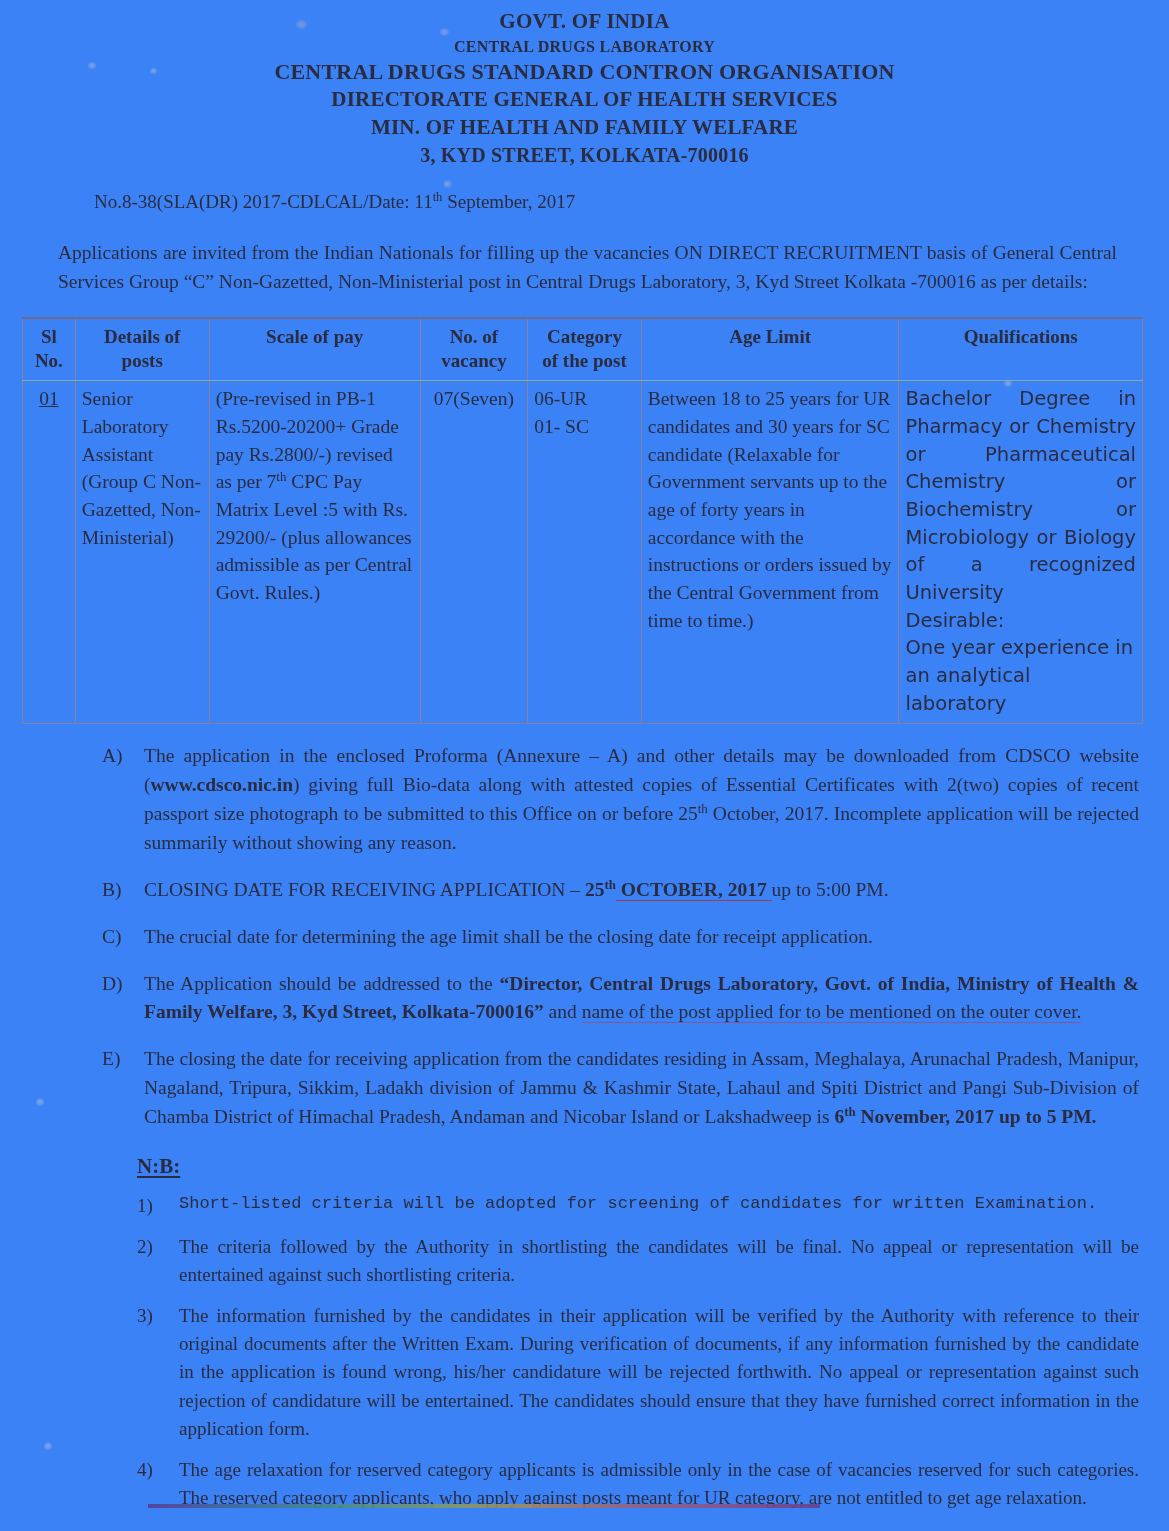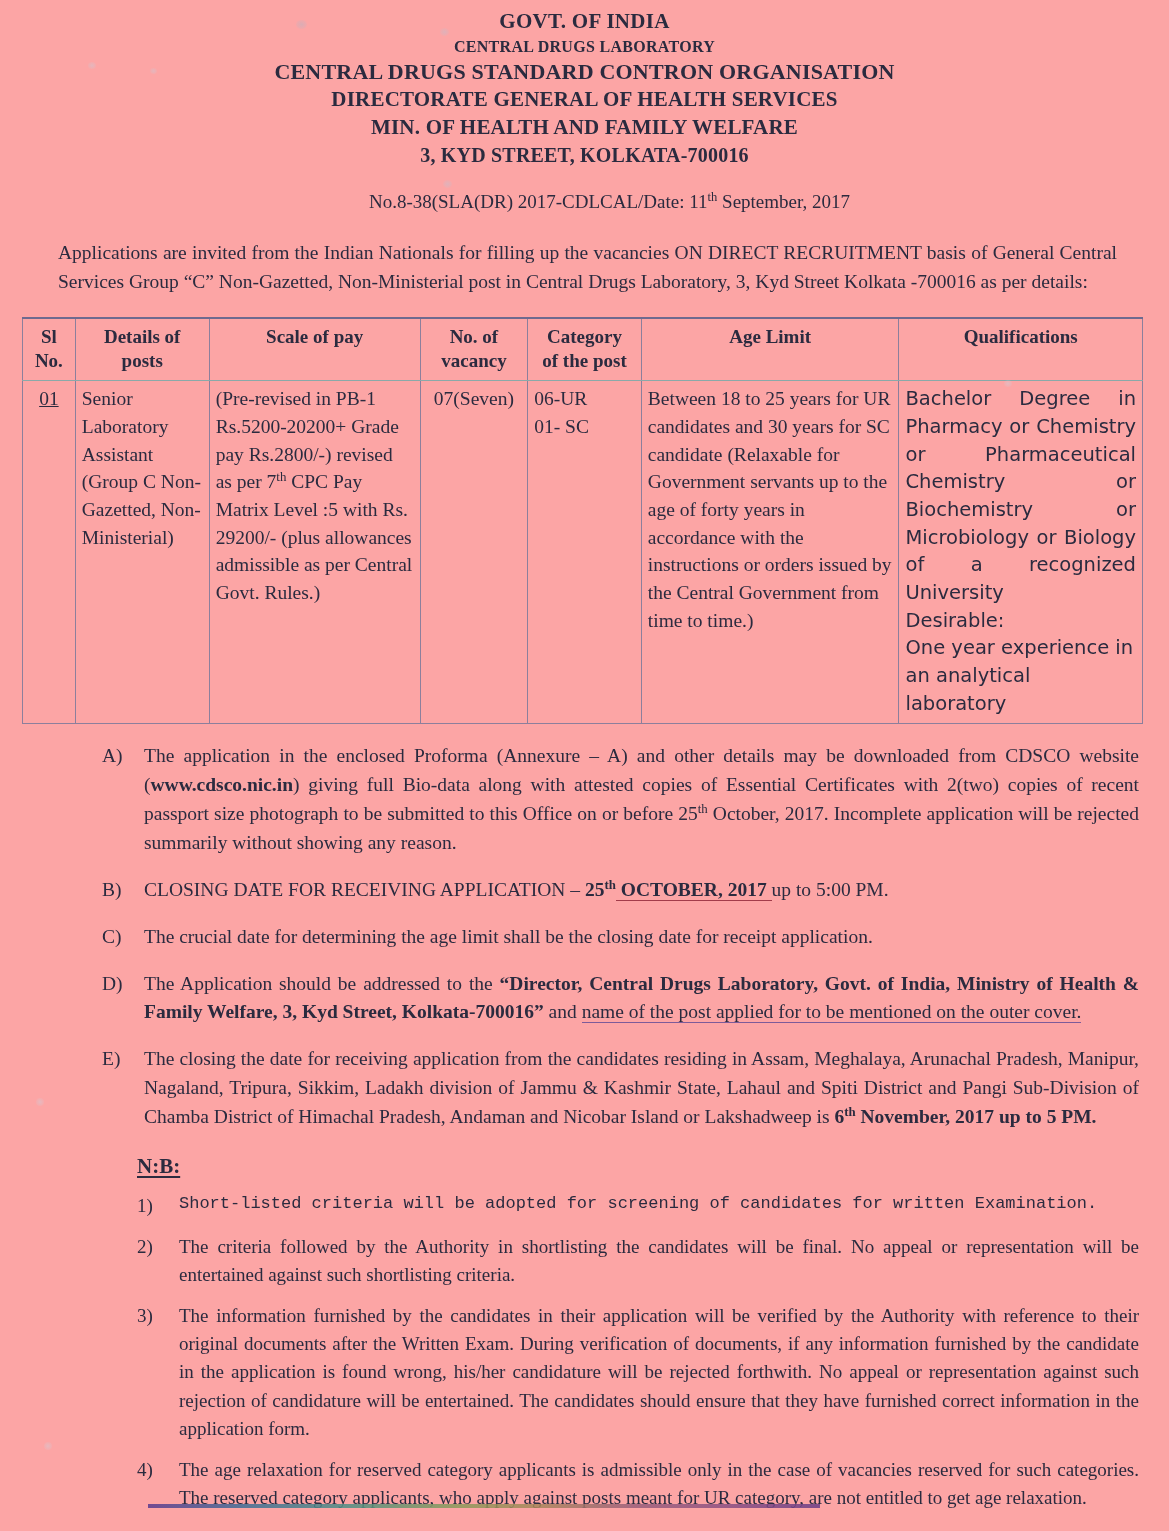--- a/index.html
+++ b/index.html
@@ -12,21 +12,21 @@
     width: 1169px;
     height: 1531px;
     overflow: hidden;
     font-family: "Liberation Serif", serif;
     color: #2b2b3f;
   }
   .page {
     position: relative;
     width: 1169px;
     height: 1531px;
-    background: #fca5a5;
+    background: #3b82f6;
     box-sizing: border-box;
     padding: 8px 22px 0 22px;
   }
   
   .smudge {
     position: absolute;
     border-radius: 50%;
     pointer-events: none;
     opacity: .5;
   }
@@ -48,21 +48,21 @@
   .lh-1 { font-size: 21px; letter-spacing: .3px; }
   .lh-2 { font-size: 16px; letter-spacing: .3px; }
   .lh-3 { font-size: 22px; letter-spacing: .2px; }
   .lh-4 { font-size: 21px; letter-spacing: .2px; }
   .lh-5 { font-size: 21px; letter-spacing: .2px; }
   .lh-6 { font-size: 20px; letter-spacing: .2px; }
 
   
   .refline {
     display: flex;
-    justify-content: center;
+    justify-content: flex-start;
     align-items: baseline;
     margin-top: 22px;
     padding: 0 22px 0 72px;
     font-size: 19px;
   }
   sup { font-size: .66em; vertical-align: super; line-height: 0; }
 
   
   .intro {
     margin: 26px 30px 0 36px;

